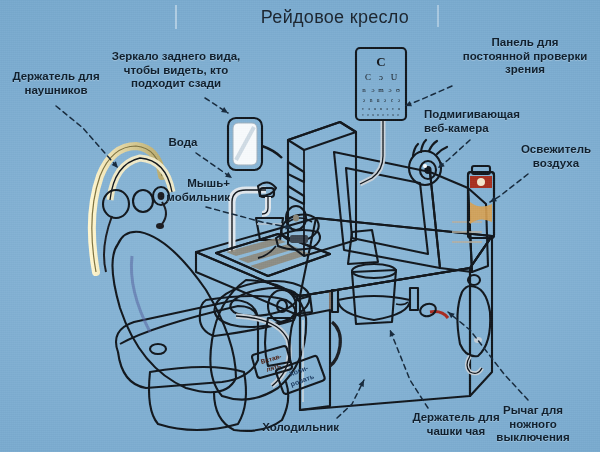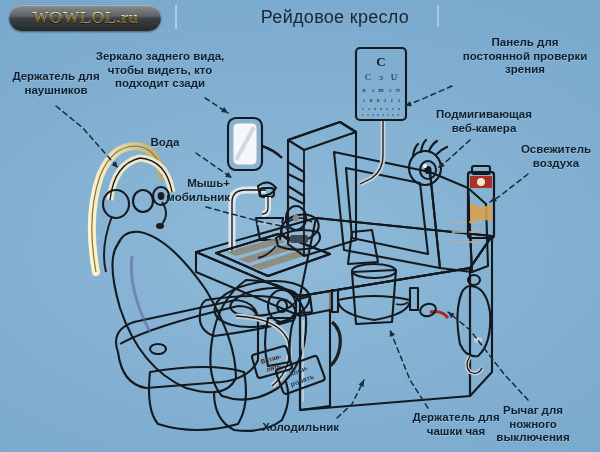--- a/index.html
+++ b/index.html
@@ -368,34 +368,31 @@
         <polygon points="364,380 363.69456374035826,386.99333316032465 358.58859522752533,384.44034890390816" fill="#16293c" stroke="none"></polygon>
         <polyline points="428,408 410,380 390,330"></polyline>
         <polygon points="390,330 395.02396156671267,334.87440357132994 389.7236165008839,336.99454159766145" fill="#16293c" stroke="none"></polygon>
         <polyline points="528,400 504,374 470,330 448,312"></polyline>
         <polygon points="448,312 454.75430824898393,313.83829270729865 451.13937765348754,318.25654121290535" fill="#16293c" stroke="none"></polygon>
       </g>
   </svg>
 
   <div id="grain"></div>
 
-  <div id="logo">
-    <span>WOWLOL.ru</span>
-  </div>
   <div id="logo-bar"></div>
 
   <div id="title">Рейдовое кресло</div>
   <div id="title-tick"></div>
 
   <div id="labels">
       <div class="lbl" style="left: 4px; top: 70px; width: 104px; text-align: center;">Держатель для<br>наушников</div>
-      <div class="lbl" style="left: 80px; top: 50px; width: 160px; text-align: center;">Зеркало заднего вида,<br>чтобы видеть, кто<br>подходит сзади</div>
-      <div class="lbl" style="left: 142px; top: 136px; width: 46px; text-align: center;">Вода</div>
+      <div class="lbl" style="left: 96px; top: 50px; width: 160px; text-align: center;">Зеркало заднего вида,<br>чтобы видеть, кто<br>подходит сзади</div>
+      <div class="lbl" style="left: 160px; top: 136px; width: 46px; text-align: center;">Вода</div>
       <div class="lbl" style="left: 152px; top: 177px; width: 78px; text-align: right;">Мышь+<br>мобильник</div>
       <div class="lbl" style="left: 452px; top: 36px; width: 146px; text-align: center;">Панель для<br>постоянной проверки<br>зрения</div>
-      <div class="lbl" style="left: 424px; top: 108px; width: 120px; text-align: center;">Подмигивающая<br>веб-камера</div>
+      <div class="lbl" style="left: 424px; top: 108px; width: 120px; text-align: left;">Подмигивающая<br>веб-камера</div>
       <div class="lbl" style="left: 515px; top: 143px; width: 82px; text-align: center;">Освежитель<br>воздуха</div>
       <div class="lbl" style="left: 249px; top: 421px; width: 90px; text-align: right;">Холодильник</div>
       <div class="lbl" style="left: 404px; top: 411px; width: 104px; text-align: center;">Держатель для<br>чашки чая</div>
       <div class="lbl" style="left: 492px; top: 404px; width: 82px; text-align: center;">Рычаг для<br>ножного<br>выключения</div>
     </div>
 
 </div>
 
 </body></html>

